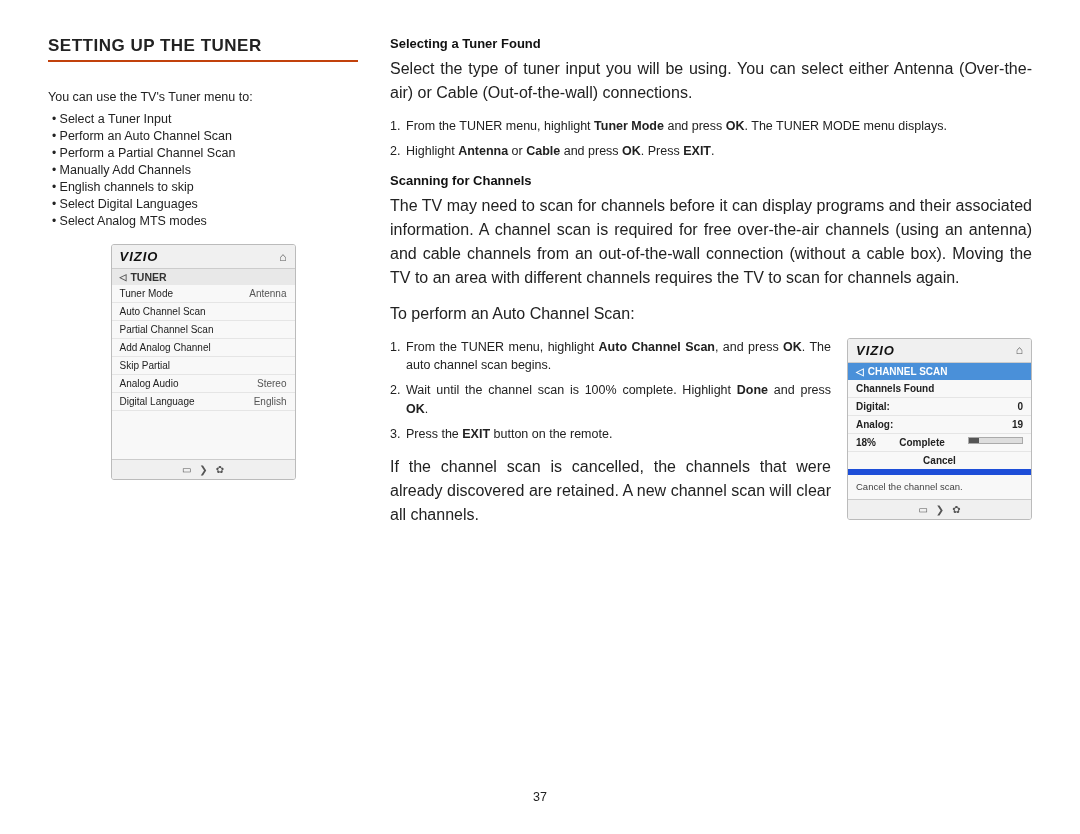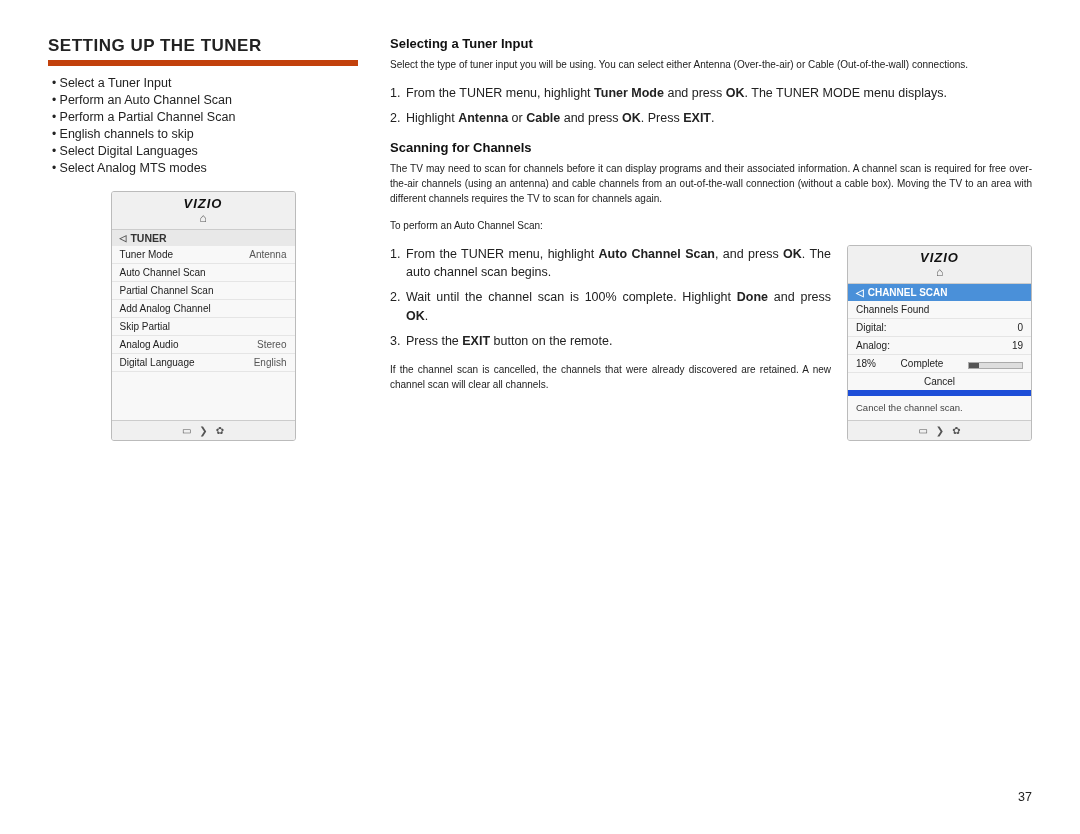--- a/index.html
+++ b/index.html
@@ -31,22 +31,22 @@
     .left-col {
       width: 310px;
       flex-shrink: 0;
     }
 
     .section-title {
       font-size: 17px;
       font-weight: 900;
       letter-spacing: 0.5px;
       text-transform: uppercase;
-      margin-bottom: 10px;
-      border-bottom: 6px solid #c2410c;
+      margin-bottom: 28px;
+      border-bottom: 2px solid #c2410c;
       padding-bottom: 4px;
     }
 
     .intro-text {
       font-size: 12.5px;
       margin-bottom: 8px;
       color: #222;
     }
 
     .bullet-list {
@@ -74,21 +74,20 @@
       overflow: hidden;
     }
 
     .tv-header {
       background: #f0f0f0;
       border-bottom: 1px solid #ccc;
       padding: 4px 8px;
       display: flex;
       justify-content: space-between;
       align-items: center;
-      flex-direction: column;
     }
 
     .vizio-logo {
       font-size: 13px;
       font-weight: 900;
       letter-spacing: 1px;
       color: #111;
       font-style: italic;
     }
 
@@ -152,21 +151,21 @@
     }
 
     .subsection-title {
       font-size: 13px;
       font-weight: 900;
       margin-bottom: 6px;
       color: #111;
     }
 
     .body-text {
-      font-size: 10px;
+      font-size: 16px;
       line-height: 1.5;
       margin-bottom: 12px;
       color: #222;
       text-align: justify;
     }
 
     .numbered-list {
       list-style: none;
       padding-left: 0;
       margin-bottom: 12px;
@@ -226,33 +225,34 @@
       font-size: 10px;
       font-weight: bold;
       padding: 3px 8px;
       display: flex;
       align-items: center;
       gap: 4px;
     }
 
     .scan-rows {
       padding: 0;
+      font-weight: bold;
     }
 
     .scan-row {
       display: flex;
       justify-content: space-between;
       padding: 3px 8px;
       font-size: 10px;
       border-bottom: 1px solid #e5e5e5;
       color: #222;
     }
 
     .scan-row.progress-row {
-      align-items: flex-end;
+      align-items: flex-start;
       gap: 18px;
     }
 
     .progress-bar {
       width: 55px;
       height: 7px;
       background: #ddd;
       border: 1px solid #aaa;
       position: relative;
     }
@@ -273,40 +273,42 @@
 
     .scan-hint {
       padding: 6px 8px;
       font-size: 9.5px;
       color: #444;
       line-height: 1.3;
     }
 
     
     .page-number {
-      text-align: right;
+      text-align: center;
       font-size: 12.5px;
       margin-top: 10px;
       color: #222;
     }
   </style>
 </head>
 <body>
 
 <div class="page">
   <div class="content-area">
 
     <div class="left-col">
       <div class="section-title">SETTING UP THE TUNER</div>
 
+      <p class="intro-text">You can use the TV's Tuner menu to:</p>
 
       <ul class="bullet-list">
         <li>Select a Tuner Input</li>
         <li>Perform an Auto Channel Scan</li>
         <li>Perform a Partial Channel Scan</li>
+        <li>Manually Add Channels</li>
         <li>English channels to skip</li>
         <li>Select Digital Languages</li>
         <li>Select Analog MTS modes</li>
       </ul>
 
       <div class="tv-screen">
         <div class="tv-header">
           <span class="vizio-logo">VIZIO</span>
           <span class="home-icon">⌂</span>
         </div>
@@ -344,21 +346,21 @@
         <div class="tv-footer">
           <span class="tv-footer-icon">▭</span>
           <span class="tv-footer-icon">❯</span>
           <span class="tv-footer-icon">✿</span>
         </div>
       </div>
     </div>
 
     <div class="right-col">
 
-      <div class="subsection-title">Selecting a Tuner Input</div>
+      <div class="subsection-title">Selecting a Tuner Found</div>
       <p class="body-text">Select the type of tuner input you will be using. You can select either Antenna (Over-the-air) or Cable (Out-of-the-wall) connections.</p>
 
       <ol class="numbered-list">
         <li>
           <span class="num">1.</span>
           From the TUNER menu, highlight <b>Tuner Mode</b> and press <b>OK</b>. The TUNER MODE menu displays.
         </li>
         <li>
           <span class="num">2.</span>
           Highlight <b>Antenna</b> or <b>Cable</b> and press <b>OK</b>. Press <b>EXIT</b>.

